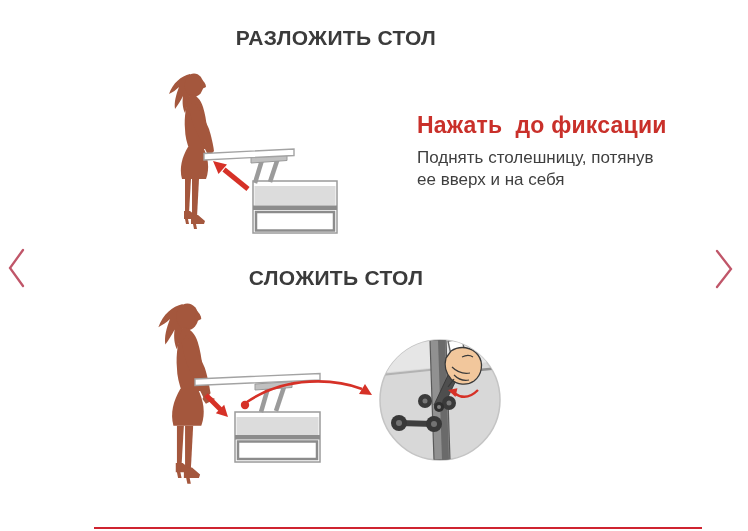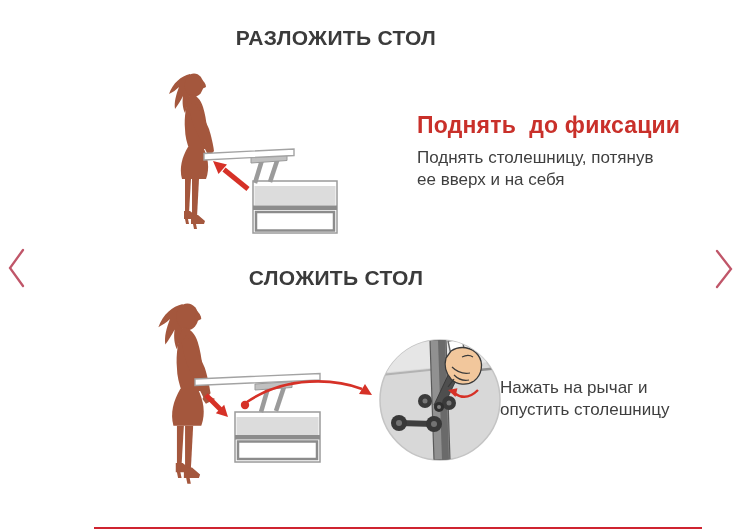--- a/index.html
+++ b/index.html
@@ -77,21 +77,21 @@
       <polygon points="121,95 157,92.5 157,98.5 121,101" fill="#c0c0c0" stroke="#999999" stroke-width="1"></polygon>
 
       <polygon points="74,91.5 164,87 164,93.5 74,98" fill="#ffffff" stroke="#a3a3a3" stroke-width="1.4"></polygon>
     </g>
     <g>
       <line x1="118" y1="127" x2="94" y2="107.5" stroke="#d63127" stroke-width="5"></line>
       <polygon points="83,99 97,102.5 88.5,112" fill="#d63127"></polygon>
     </g>
   </svg>
 
-  <div id="step-heading" class="abs">Поднять  до фиксации</div>
+  <div id="step-heading" class="abs">Нажать  до фиксации</div>
   <div id="title-fold" class="abs section-title">СЛОЖИТЬ СТОЛ</div>
 
   <div id="unfold-desc" class="abs step-desc">
     <div>Поднять столешницу, потянув</div>
     <div>ее вверх и на себя</div>
   </div>
 
   <svg class="abs" style="left:118px;top:295px" width="392" height="200" viewBox="0 0 392 200">
     <defs>
       <clipPath id="insetClip">
@@ -167,20 +167,16 @@
         </g>
 
         <g>
           <path d="M360,95 Q348,107 336,98" fill="none" stroke="#d63127" stroke-width="2.4"></path>
           <polygon points="330,95 339.4,93.2 337.5,102" fill="#d63127"></polygon>
         </g>
       </g>
     </g>
   </svg>
 
-  <div id="fold-desc" class="abs step-desc">
-    <div>Нажать на рычаг и</div>
-    <div>опустить столешницу</div>
-  </div>
 
   <div id="bottom-line" class="abs"></div>
 
 </div>
 
 </body></html>

